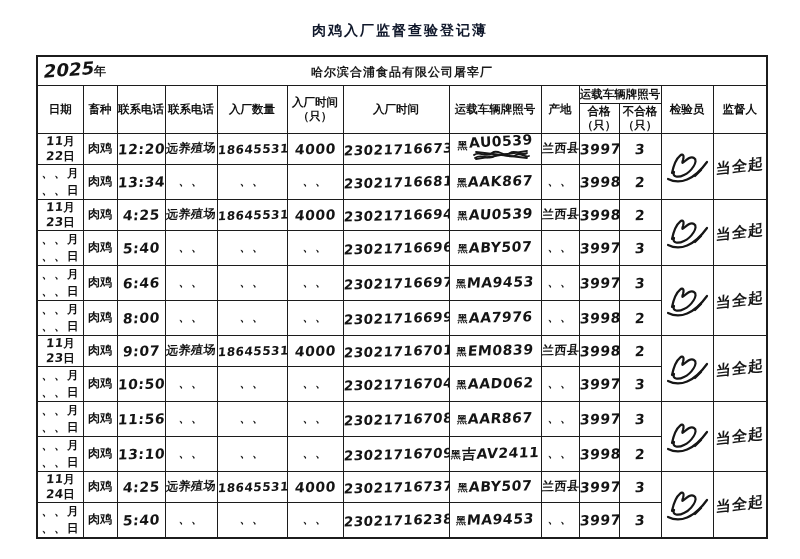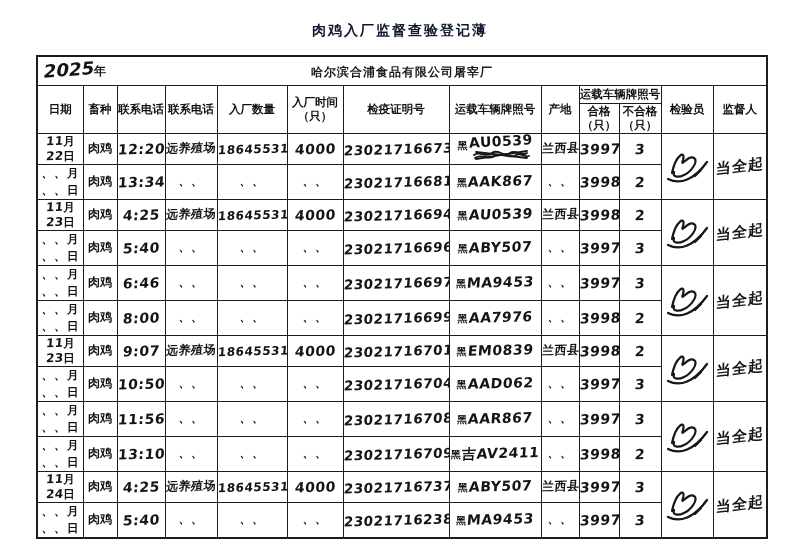--- a/index.html
+++ b/index.html
@@ -99,21 +99,21 @@
     </td>
   </tr>
 
   <tr class="hdr-top">
     <th rowspan="2">日期</th>
     <th rowspan="2">畜种</th>
     <th rowspan="2">联系电话</th>
     <th rowspan="2">联系电话</th>
     <th rowspan="2">入厂数量</th>
     <th rowspan="2">入厂时间（只）</th>
-    <th rowspan="2">检疫证明号</th>
+    <th rowspan="2">入厂时间</th>
     <th rowspan="2">运载车辆牌照号</th>
     <th rowspan="2">产地</th>
     <th colspan="2">运载车辆牌照号</th>
     <th rowspan="2">检验员</th>
     <th rowspan="2">监督人</th>
   </tr>
   <tr class="hdr-sub">
     <th>合格（只）</th>
     <th>不合格（只）</th>
   </tr>

